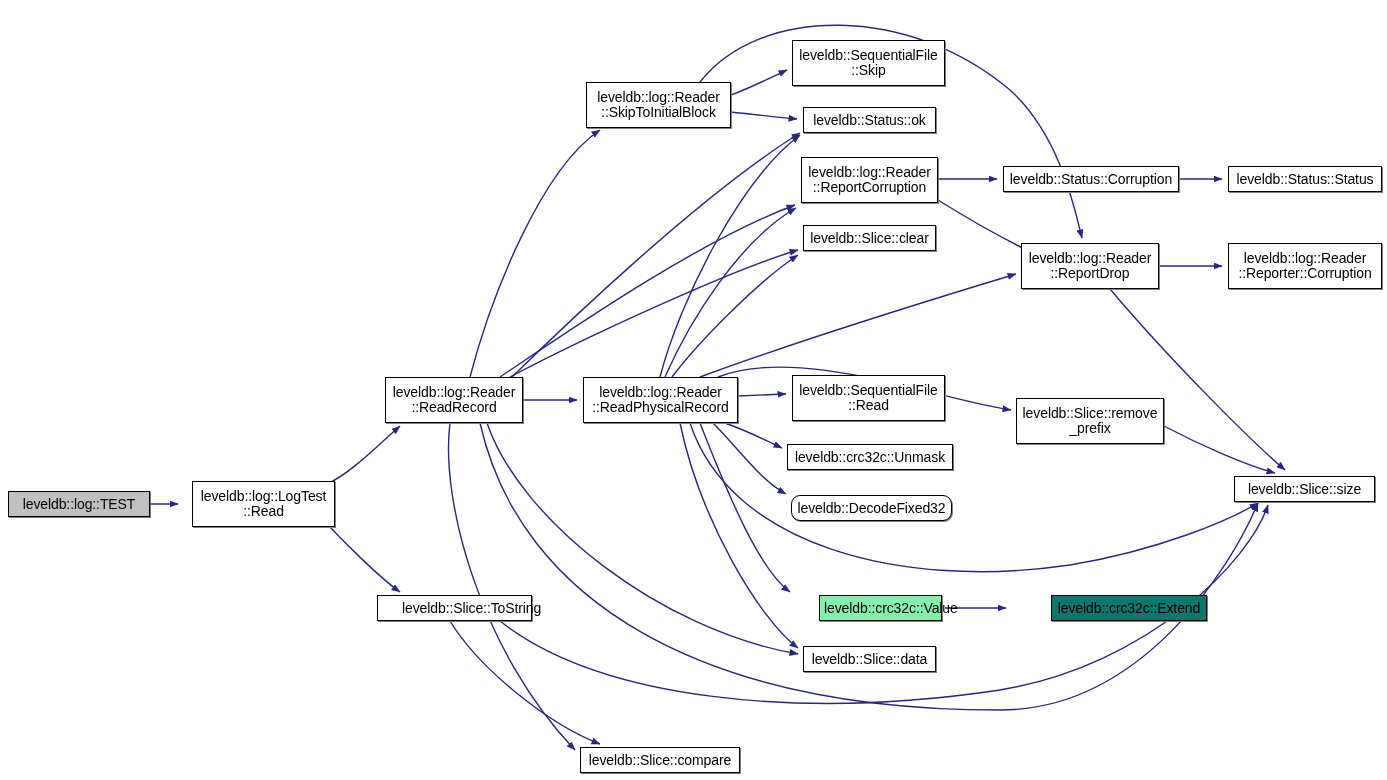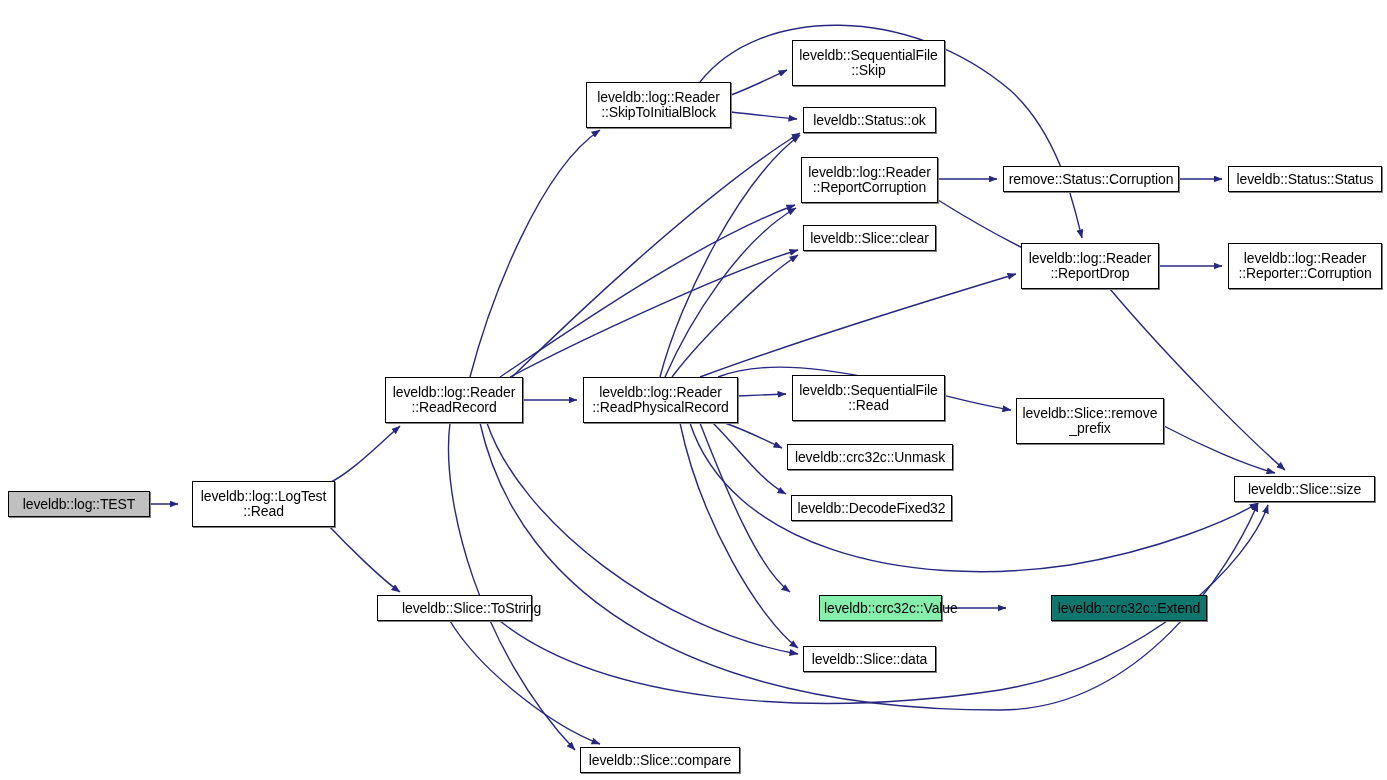--- a/index.html
+++ b/index.html
@@ -107,30 +107,30 @@
       <div class="node" style="left: 583px; top: 377px; width: 155px; height: 46px; background: rgb(255, 255, 255); border-color: rgb(0, 0, 0);"><span class="node-label">leveldb::log::Reader
 ::ReadPhysicalRecord</span></div>
       <div class="node" style="left: 586px; top: 82px; width: 145px; height: 46px; background: rgb(255, 255, 255); border-color: rgb(0, 0, 0);"><span class="node-label">leveldb::log::Reader
 ::SkipToInitialBlock</span></div>
       <div class="node" style="left: 792px; top: 40px; width: 153px; height: 46px; background: rgb(255, 255, 255); border-color: rgb(0, 0, 0);"><span class="node-label">leveldb::SequentialFile
 ::Skip</span></div>
       <div class="node" style="left: 803px; top: 107px; width: 133px; height: 26px; background: rgb(255, 255, 255); border-color: rgb(0, 0, 0);"><span class="node-label">leveldb::Status::ok</span></div>
       <div class="node" style="left: 801px; top: 157px; width: 137px; height: 46px; background: rgb(255, 255, 255); border-color: rgb(0, 0, 0);"><span class="node-label">leveldb::log::Reader
 ::ReportCorruption</span></div>
       <div class="node" style="left: 803px; top: 225px; width: 133px; height: 26px; background: rgb(255, 255, 255); border-color: rgb(0, 0, 0);"><span class="node-label">leveldb::Slice::clear</span></div>
-      <div class="node" style="left: 1003px; top: 166px; width: 176px; height: 26px; background: rgb(255, 255, 255); border-color: rgb(0, 0, 0);"><span class="node-label">remove::Status::Corruption</span></div>
+      <div class="node" style="left: 1003px; top: 166px; width: 176px; height: 26px; background: rgb(255, 255, 255); border-color: rgb(0, 0, 0);"><span class="node-label">leveldb::Status::Corruption</span></div>
       <div class="node" style="left: 1228px; top: 166px; width: 154px; height: 26px; background: rgb(255, 255, 255); border-color: rgb(0, 0, 0);"><span class="node-label">leveldb::Status::Status</span></div>
       <div class="node" style="left: 1021px; top: 243px; width: 138px; height: 46px; background: rgb(255, 255, 255); border-color: rgb(0, 0, 0);"><span class="node-label">leveldb::log::Reader
 ::ReportDrop</span></div>
       <div class="node" style="left: 1228px; top: 243px; width: 154px; height: 46px; background: rgb(255, 255, 255); border-color: rgb(0, 0, 0);"><span class="node-label">leveldb::log::Reader
 ::Reporter::Corruption</span></div>
       <div class="node" style="left: 792px; top: 375px; width: 153px; height: 46px; background: rgb(255, 255, 255); border-color: rgb(0, 0, 0);"><span class="node-label">leveldb::SequentialFile
 ::Read</span></div>
       <div class="node" style="left: 787px; top: 444px; width: 166px; height: 26px; background: rgb(255, 255, 255); border-color: rgb(0, 0, 0);"><span class="node-label">leveldb::crc32c::Unmask</span></div>
-      <div class="node" style="left: 791px; top: 495px; width: 161px; height: 26px; background: rgb(255, 255, 255); border-color: rgb(0, 0, 0);"><span class="node-label">leveldb::DecodeFixed32</span></div>
+      <div class="node" style="left: 791px; top: 495px; width: 161px; height: 26px; background: rgb(255, 255, 255); border-color: rgb(0, 0, 0); border-radius: 9px;"><span class="node-label">leveldb::DecodeFixed32</span></div>
       <div class="node" style="left: 1016px; top: 398px; width: 148px; height: 46px; background: rgb(255, 255, 255); border-color: rgb(0, 0, 0);"><span class="node-label">leveldb::Slice::remove
 _prefix</span></div>
       <div class="node" style="left: 1234px; top: 476px; width: 141px; height: 26px; background: rgb(255, 255, 255); border-color: rgb(0, 0, 0);"><span class="node-label">leveldb::Slice::size</span></div>
       <div class="node" style="left: 377px; top: 595px; width: 155px; height: 26px; background: rgb(255, 255, 255); border-color: rgb(0, 0, 0); padding-left: 20px;"><span class="node-label">leveldb::Slice::ToString</span></div>
       <div class="node" style="left: 819px; top: 595px; width: 123px; height: 26px; background: #86efac; border-color: rgb(0, 0, 0);"><span class="node-label">leveldb::crc32c::Value</span></div>
       <div class="node" style="left: 1012px; top: 595px; width: 156px; height: 26px; background: #0f766e; border-color: rgb(0, 0, 0); margin-left: 39px;"><span class="node-label">leveldb::crc32c::Extend</span></div>
       <div class="node" style="left: 803px; top: 646px; width: 133px; height: 26px; background: rgb(255, 255, 255); border-color: rgb(0, 0, 0);"><span class="node-label">leveldb::Slice::data</span></div>
       <div class="node" style="left: 580px; top: 747px; width: 160px; height: 26px; background: rgb(255, 255, 255); border-color: rgb(0, 0, 0); justify-content: flex-end;"><span class="node-label">leveldb::Slice::compare</span></div>
     </div>
 

